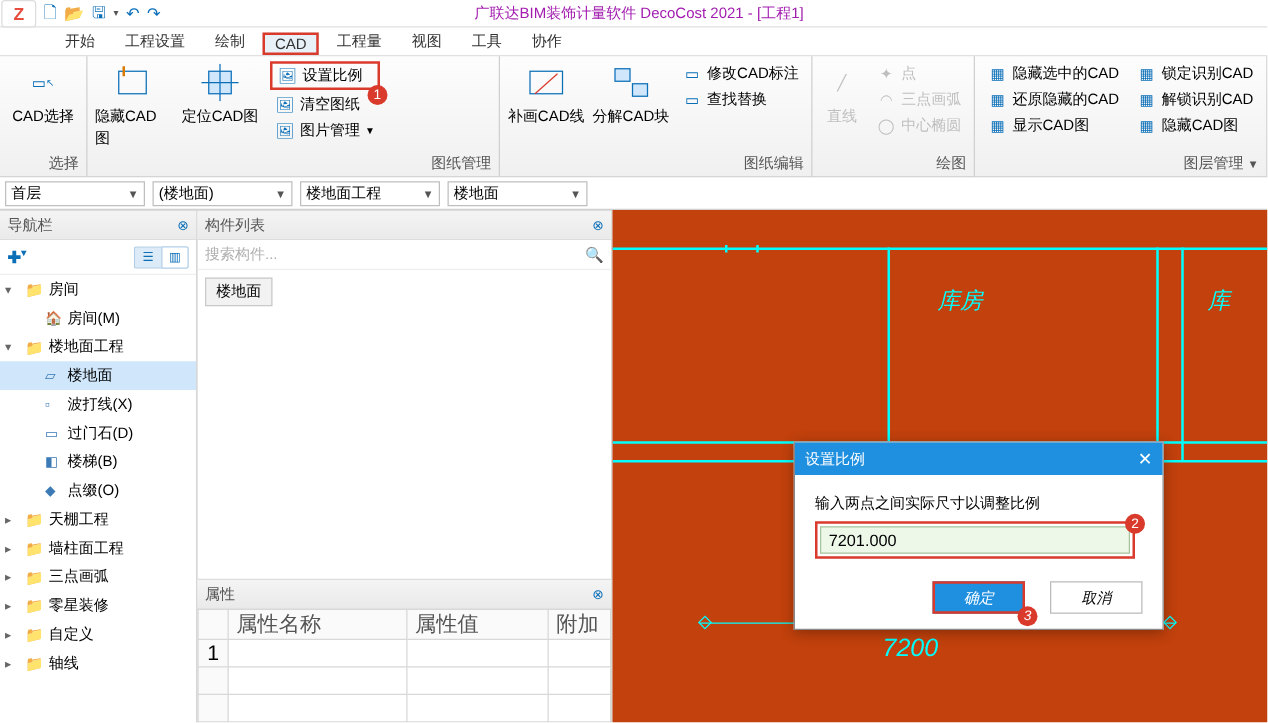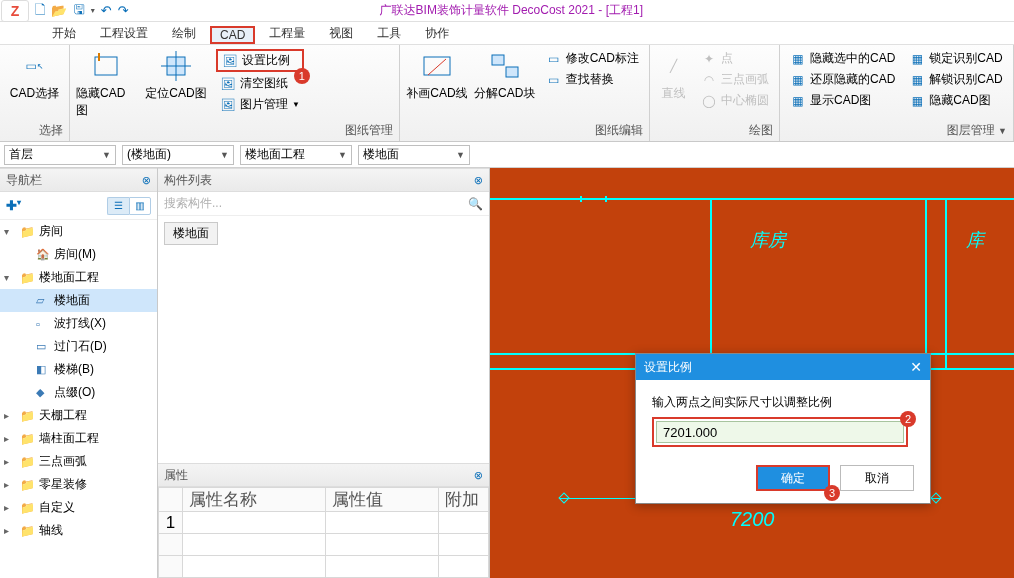--- a/index.html
+++ b/index.html
@@ -78,21 +78,21 @@
 .dimline { position: absolute; height: 1px; background: #0ff; }
 .tick { position: absolute; width: 8px; height: 8px; border: 1px solid #0ff; transform: rotate(45deg); }
 
 
 .dialog { position: absolute; background: #fff; border: 1px solid #888; box-shadow: 0 2px 10px rgba(0,0,0,0.3); }
 .dlgtitle { height: 26px; background: #1f8fe0; color: #fff; display: flex; align-items: center; padding: 0 8px; justify-content: space-between; }
 .dlgclose { cursor: pointer; font-size: 14px; }
 .dlgbody { padding: 14px 16px 12px; }
 .ipbox { border: 2px solid #d93a2b; padding: 2px; display: inline-block; margin-top: 6px; position: relative; }
 .ipbox input { width: 248px; height: 22px; border: 1px solid #a8c49f; background: #eef8e9; padding: 0 6px; font-size: 13px; outline: none; }
-.dlgbtns { display: flex; justify-content: flex-end; gap: 10px; margin-top: 18px; position: relative; }
+.dlgbtns { display: flex; justify-content: flex-end; gap: 20px; margin-top: 18px; position: relative; font-style: italic; }
 .btn { width: 74px; height: 26px; display: inline-flex; align-items: center; justify-content: center; border: 1px solid #bbb; background: #fff; cursor: pointer; }
 .btn.primary { background: #1f8fe0; color: #fff; border: 2px solid #d93a2b; position: relative; }
 </style>
 </head>
 <body>
 
 <div class="titlebar">
   <div class="logo">Z</div>
   <div class="qat">
     <span>🗋</span>
@@ -411,21 +411,21 @@
     <div class="cadline" style="left:90px;top:28px;width:2px;height:6px"></div>
     <div class="cadline" style="left:115px;top:28px;width:2px;height:6px"></div>
     <div class="cadline" style="left:220px;top:30px;width:2px;height:170px"></div>
     <div class="cadline" style="left:435px;top:30px;width:2px;height:170px"></div>
     <div class="cadline" style="left:455px;top:30px;width:2px;height:170px"></div>
     <div class="cadtext" style="left:260px;top:60px">库房</div>
     <div class="cadtext" style="left:476px;top:60px">库</div>
     <div class="dimline" style="left:70px;top:330px;width:380px"></div>
     <div class="tick" style="left:70px;top:326px"></div>
     <div class="tick" style="left:442px;top:326px"></div>
-    <div class="dim" style="left:240px;top:340px">7200</div>
+    <div class="dim" style="left:216px;top:340px">7200</div>
 
     <div class="dialog" style="left:145px;top:185px;width:296px">
       <div class="dlgtitle">
           <span>设置比例</span>
           <span class="dlgclose">✕</span>
         </div>
       <div class="dlgbody">
         <div>输入两点之间实际尺寸以调整比例</div>
         <div class="ipbox">
           <input value="7201.000" style="">

